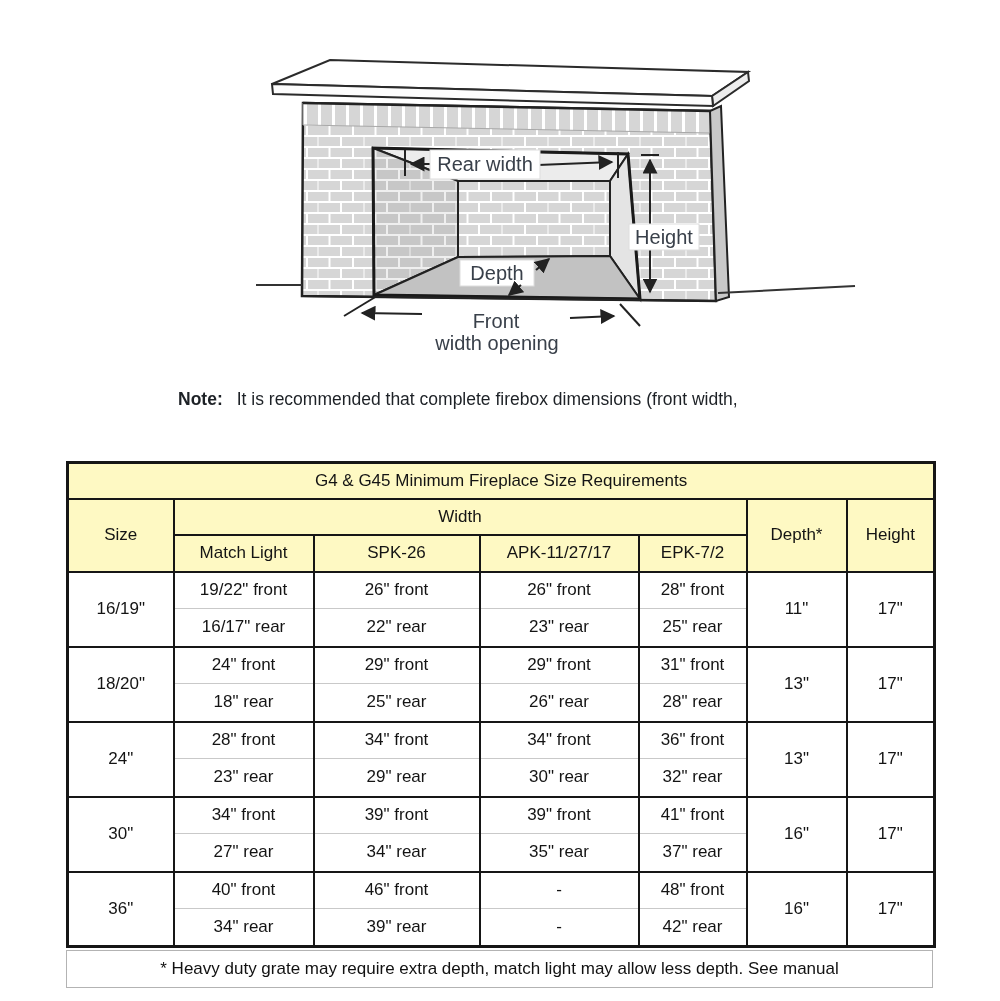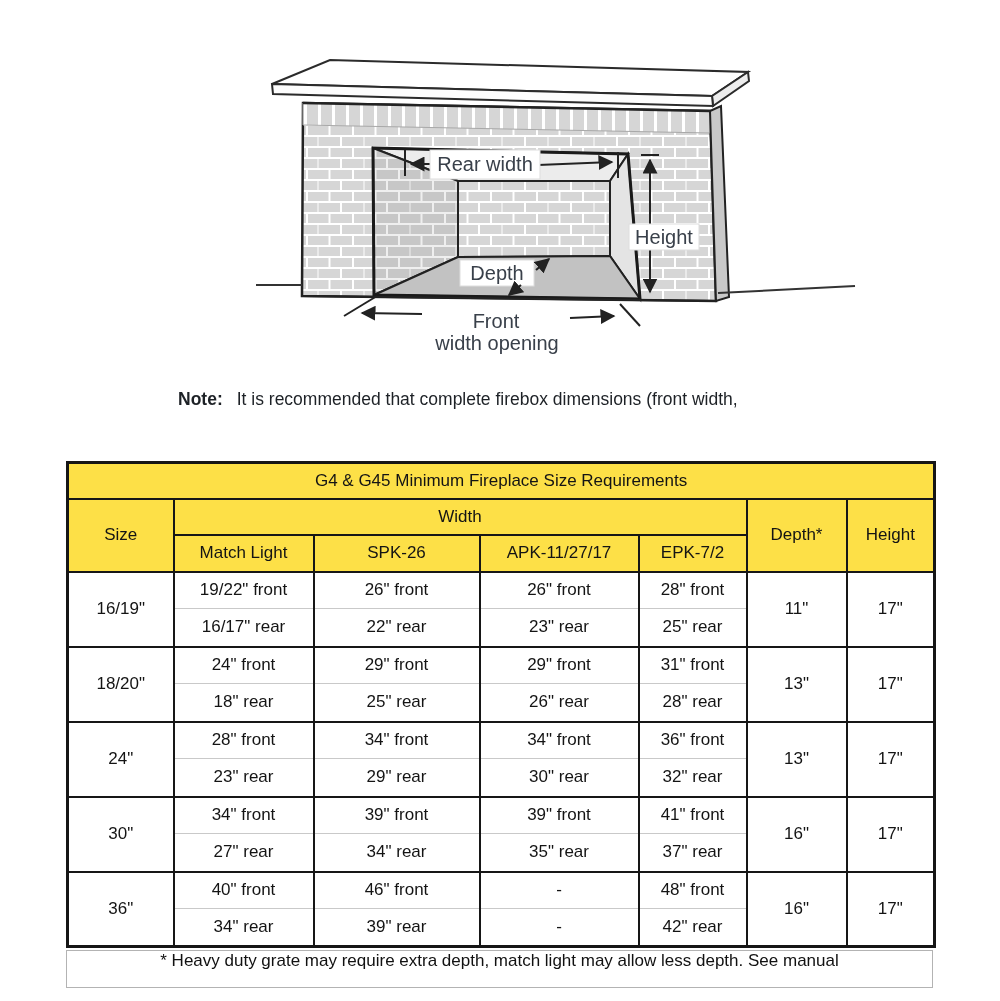--- a/index.html
+++ b/index.html
@@ -23,31 +23,31 @@
   
   .tablewrap{position:absolute;left:66px;top:461px;width:867px;}
   table.spec{
     border-collapse:collapse;table-layout:fixed;width:867px;
     font-size:17px;color:#141414;border:3px solid #161616;
   }
   table.spec td{
     border:2px solid #161616;text-align:center;vertical-align:middle;padding:0;
     background:#ffffff;
   }
-  tr.hdr td{background:#fde047;}
+  tr.hdr td{background:#fef9c3;}
   tr.t-title{height:36px;}
   tr.t-width{height:36px;}
   tr.t-sub{height:37px;}
   tr.front{height:37px;}
   tr.rear{height:38px;}
   tr.front td.val{border-bottom:1px solid #c9c9c9;}
   tr.rear td.val{border-top:1px solid #c9c9c9;}
   .footnote{
     width:867px;box-sizing:border-box;height:38px;margin-top:2px;
-    border:1px solid #b3b3b3;display:flex;justify-content:center;
+    border:1px solid #b3b3b3;display:flex;align-items:center;justify-content:center;
     font-size:17px;color:#111;background:#fff;
   }
 </style>
 </head>
 <body>
 
 <div class="diagram">
 <svg width="680" height="320" viewBox="0 0 680 320">
   <defs>
     <pattern id="brickA" width="46" height="22" patternUnits="userSpaceOnUse">

